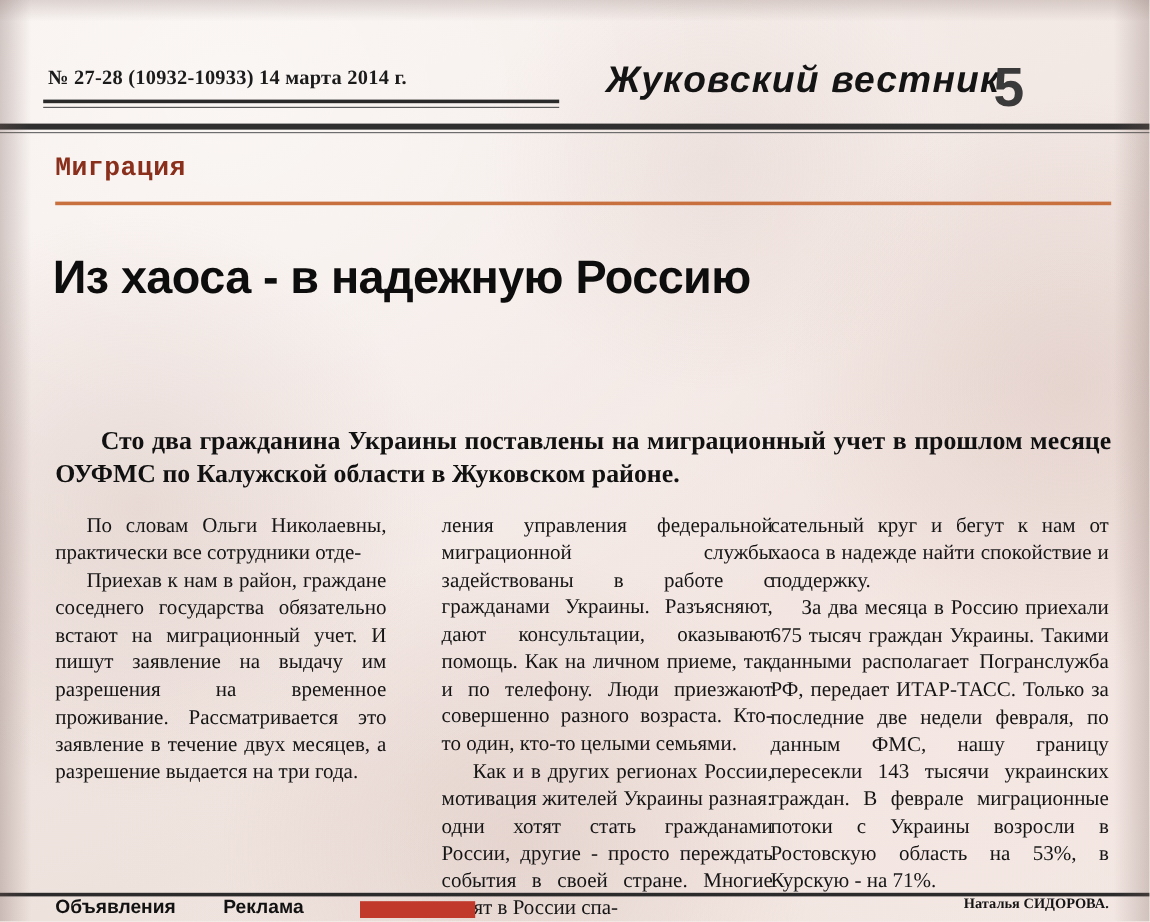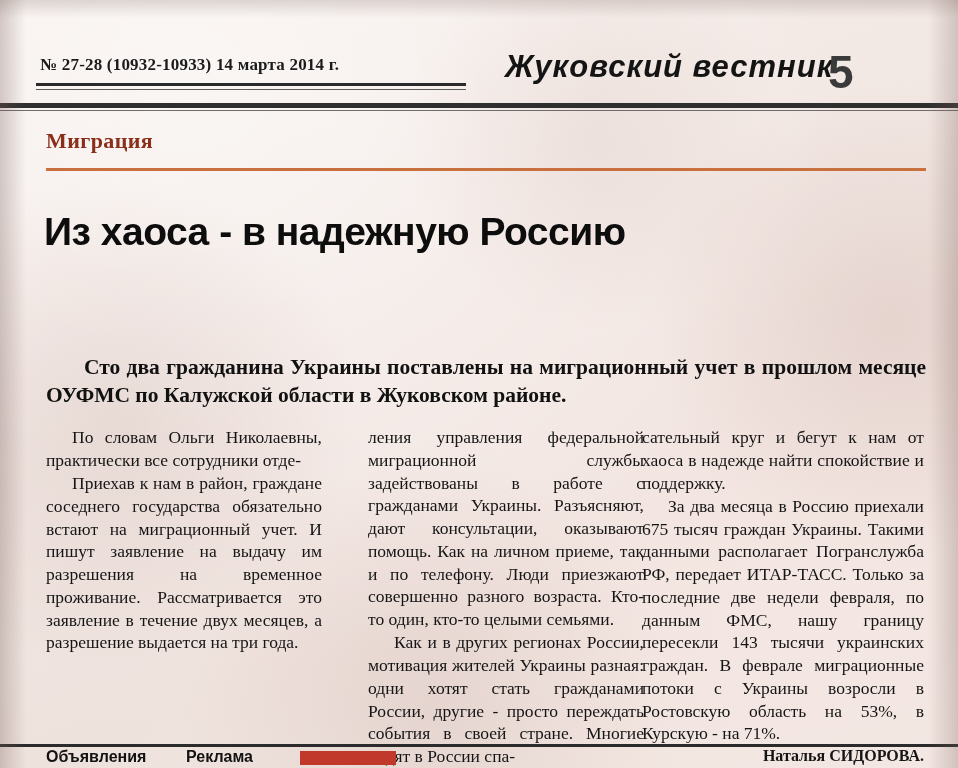--- a/index.html
+++ b/index.html
@@ -117,21 +117,21 @@
     position: absolute;
     left: 0;
     top: 96px;
     width: 958px;
     height: 672px;
   }
   .rubric {
     position: absolute;
     left: 46px;
     top: 32px;
-    font-family: Liberation Serif, serif;
+    font-family: Liberation Mono, monospace;
     font-weight: bold;
     font-size: 22px;
     color: #8a2f1b;
     letter-spacing: 0.4px;
   }
   .rubric-rule {
     position: absolute;
     left: 46px;
     top: 72px;
     width: 880px;
@@ -184,21 +184,21 @@
   .col p {
     margin: 0 0 0.5px 0;
     text-indent: 26px;
     hyphens: auto;
   }
   .col p.noindent { text-indent: 0; }
   .byline {
     margin-top: 6px;
     text-align: right;
     font-weight: bold;
-    font-size: 16px;
+    font-size: 12px;
     text-indent: 0;
   }
 
   
   .bottom-rule {
     position: absolute;
     left: 0;
     top: 648px;
     width: 958px;
     height: 3px;

